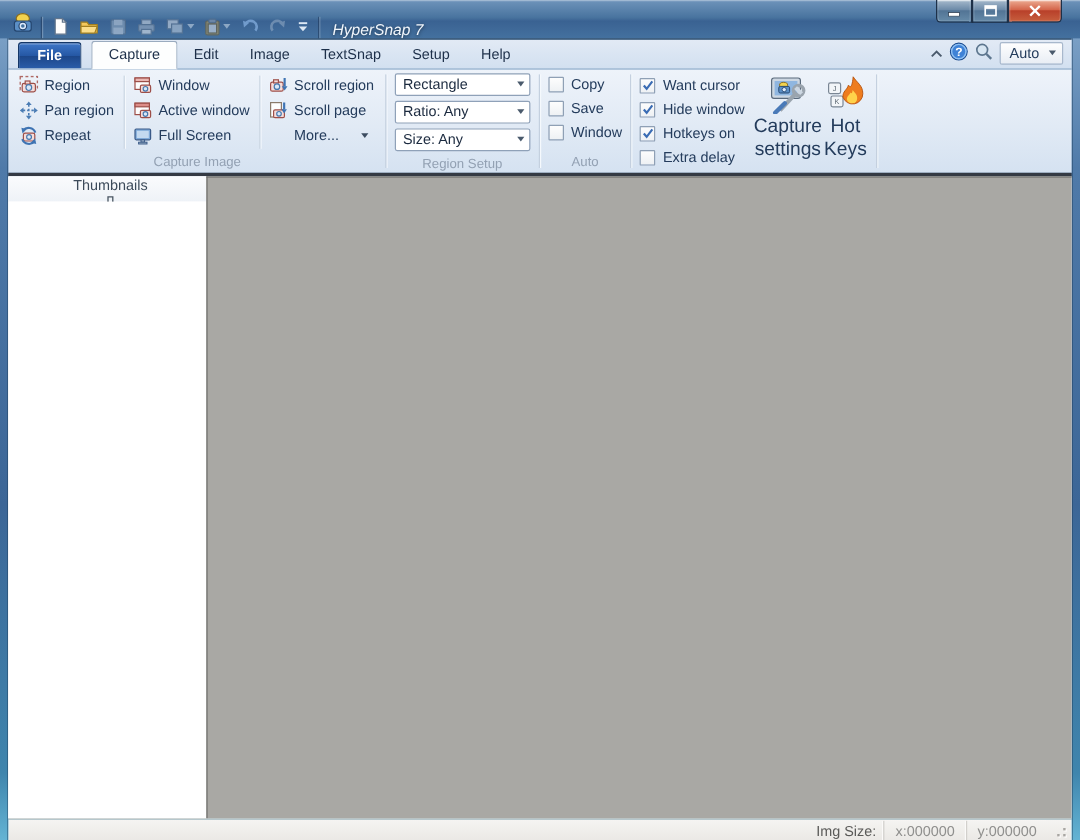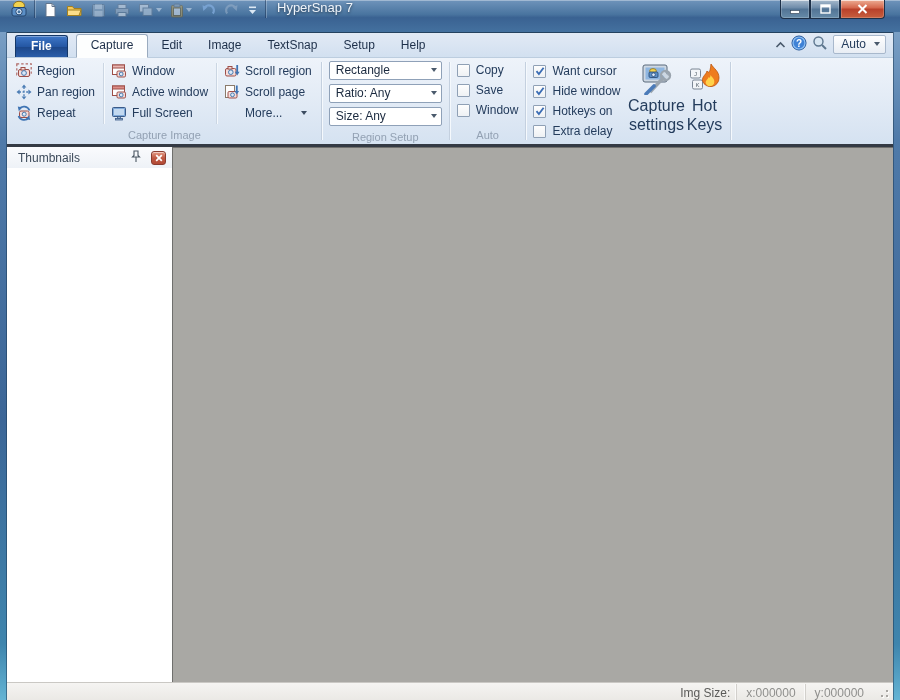--- a/index.html
+++ b/index.html
@@ -4,23 +4,23 @@
 <style>
   * { margin:0; padding:0; box-sizing:border-box; }
   html,body { width:900px; height:700px; overflow:hidden; }
   body { font-family:"Liberation Sans", sans-serif; font-size:12px; color:#243c5c; }
 
   
   .window { position:relative; width:900px; height:700px;
     background:linear-gradient(180deg,#86aacd 0%,#4f7aa9 20%,#3c6697 60%,#3f85ad 92%,#64b4d4 100%); }
 
   
-  .titlebar { height:32px; display:flex; align-items:flex-start; padding-left:9px; position:relative;
+  .titlebar { height:32px; display:flex; align-items:flex-end; padding-left:9px; position:relative;
     background:linear-gradient(180deg,#6f94bb 0%,#49749f 45%,#3a6292 55%,#44719f 100%);
-    box-shadow:inset 0 1px 0 rgba(255,255,255,.35); }
+    box-shadow:inset 0 1px 0 rgba(255,255,255,.35);font-style:italic; }
   .tsep { width:1px; height:18px; background:rgba(20,40,70,.45); box-shadow:1px 0 0 rgba(255,255,255,.25); margin:0 5px; }
   .qat { display:flex; align-items:center; gap:2px; }
   .qbtn { display:flex; align-items:center; padding:2px 3px; border-radius:2px; }
   .qbtn.dis { opacity:.5; }
   .darr { width:0; height:0; border-left:3px solid transparent; border-right:3px solid transparent; border-top:4px solid #dce8f4; margin-left:2px; }
   .title-text { color:#f0f5fb; font-size:13px; margin-left:6px; text-shadow:0 1px 3px rgba(0,0,0,.55); }
 
   .winctl { position:absolute; top:0; right:15px; display:flex; }
   .wbtn { width:30px; height:19px; border:1px solid #1d3048; border-top:none;
     background:linear-gradient(180deg,#a7bacd 0%,#6c8aa8 45%,#527495 50%,#668ba9 100%);
@@ -72,21 +72,21 @@
   .bigbtn .blbl { font-size:16px; line-height:1.18; text-align:center; color:#243c5c; }
 
   
   .darkstrip { height:3px; background:#343a44; }
 
   
   .client { margin:0 7px; height:671px; display:flex; flex-direction:column; box-shadow:0 0 0 1px rgba(30,60,90,.55); }
   .main { flex:1; display:flex; min-height:0; background:#fff; }
   .panel { width:165px; display:flex; flex-direction:column; background:#fff; }
   .panel-header { height:21px; display:flex; align-items:center; padding:0 6px 0 11px;
-    background:linear-gradient(180deg,#fafbfd,#eef2f7); }
+    background:linear-gradient(180deg,#fafbfd,#eef2f7);flex-direction:column; }
   .panel-title { flex:1; color:#3c4a5a; }
   .pin-btn { padding:2px 4px; }
   .pclose-btn { width:15px; height:14px; margin-left:6px; border:1px solid #8a3c30; border-radius:3px;
     background:linear-gradient(180deg,#e59a84,#c35档 45%,#b34a36 100%);
     background:linear-gradient(180deg,#e59a84 0%,#c05a44 50%,#b34a36 100%);
     display:flex; align-items:center; justify-content:center; box-shadow:inset 0 1px 0 rgba(255,255,255,.5); }
   .panel-body { flex:1; background:#fff; }
   .canvas { flex:1; background:#a9a8a4; border-top:1px solid #6f6f6d; border-left:1px solid #6f6f6d; }
 
   

